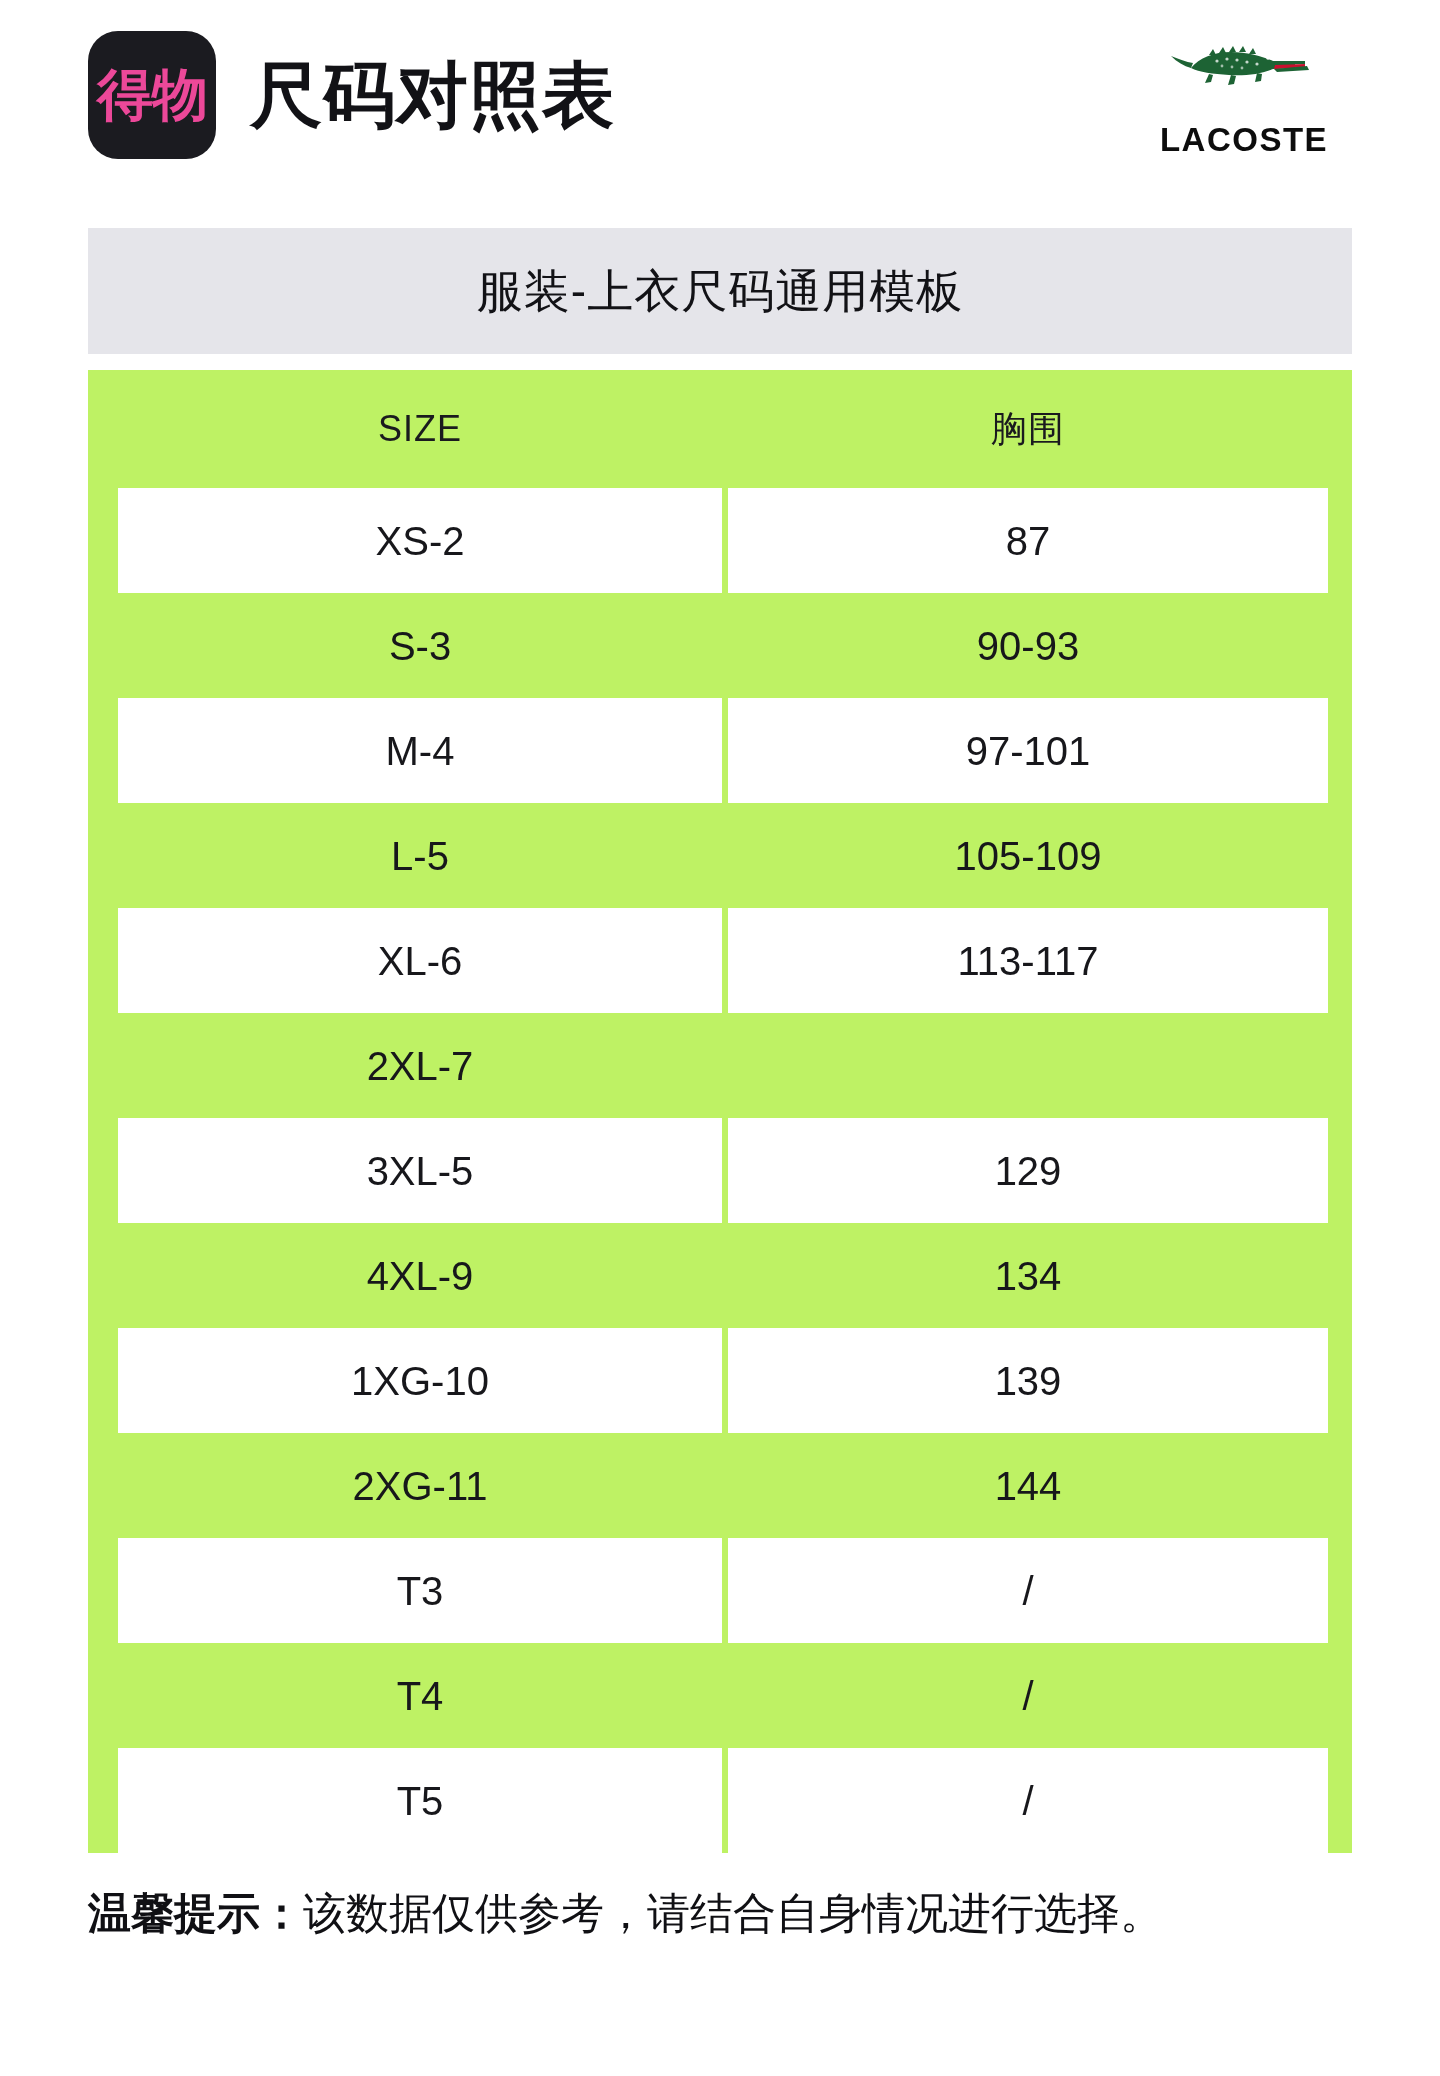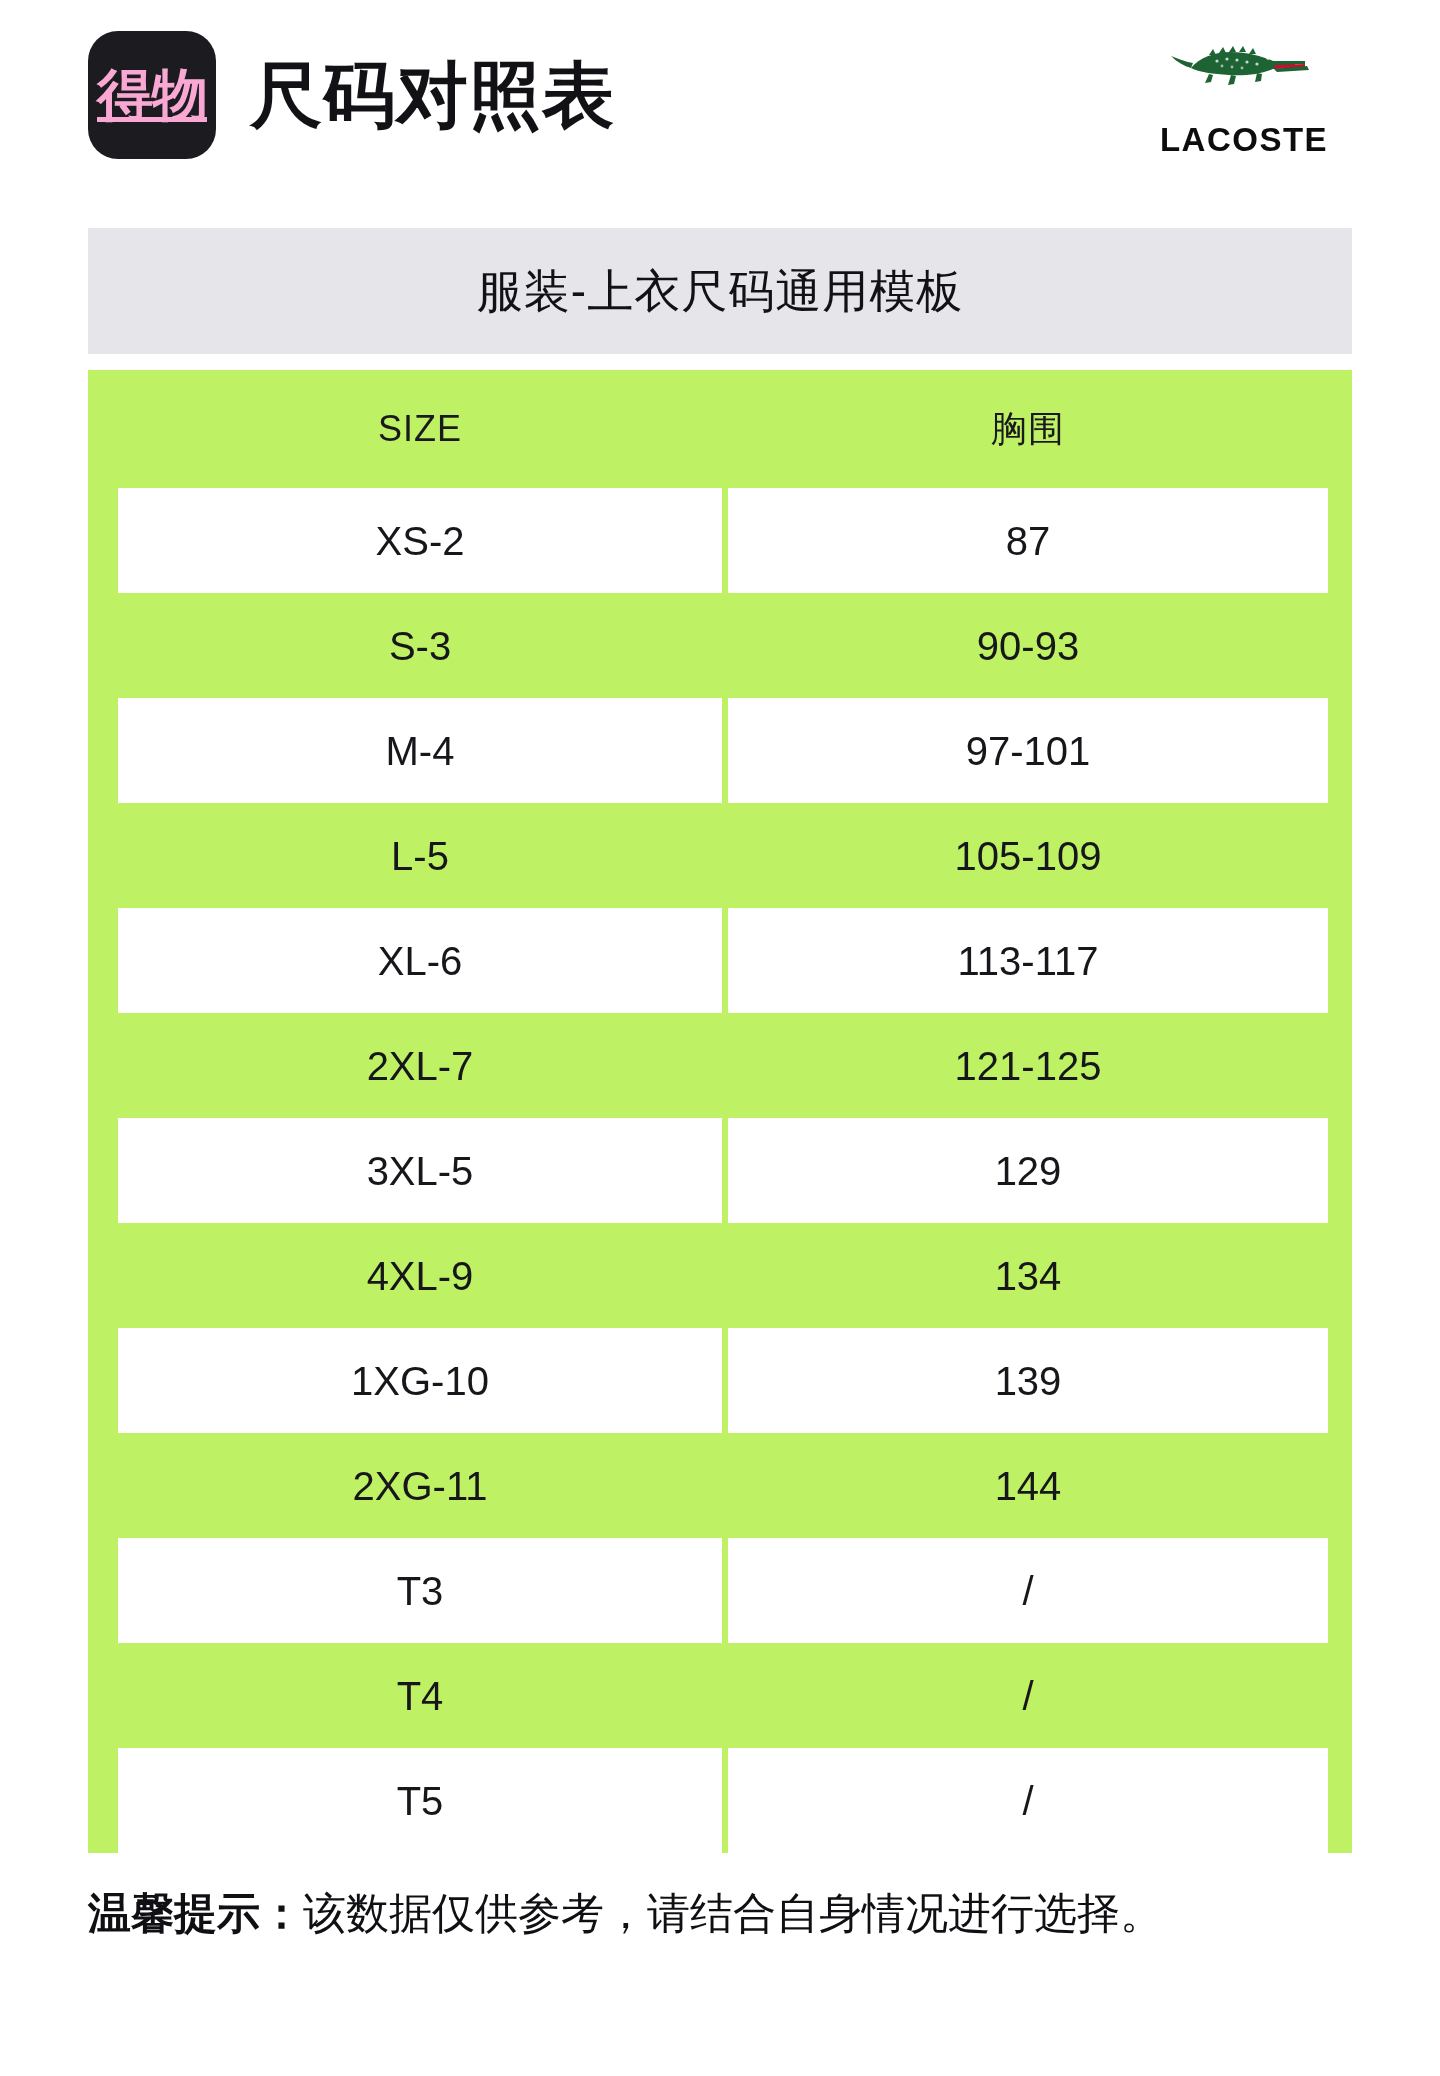--- a/index.html
+++ b/index.html
@@ -41,27 +41,26 @@
     width: 128px;
     height: 128px;
     border-radius: 30px;
     background: #1b1b20;
     display: flex;
     align-items: center;
     justify-content: center;
     flex: 0 0 auto;
   }
   .app-logo-text {
-    color: #f9a8d4;
+    color: #ec4899;
     font-size: 56px;
     font-weight: 700;
     letter-spacing: -1px;
     line-height: 1;
     font-family: "Liberation Sans", "DejaVu Sans", sans-serif;
-    text-decoration: underline;
   }
   .header-title {
     font-size: 72px;
     font-weight: 700;
     letter-spacing: 1px;
     color: #121216;
     margin-left: 34px;
     line-height: 1;
     white-space: nowrap;
   }
@@ -262,21 +261,20 @@
     <div class="table-row even">
       <div class="cell col-size">L-5</div>
       <div class="cell col-value">105-109</div>
     </div>
     <div class="table-row odd">
       <div class="cell col-size">XL-6</div>
       <div class="cell col-value">113-117</div>
     </div>
     <div class="table-row even">
       <div class="cell col-size">2XL-7</div>
-      <div class="cell col-value">121-125</div>
     </div>
     <div class="table-row odd">
       <div class="cell col-size">3XL-5</div>
       <div class="cell col-value">129</div>
     </div>
     <div class="table-row even">
       <div class="cell col-size">4XL-9</div>
       <div class="cell col-value">134</div>
     </div>
     <div class="table-row odd">

